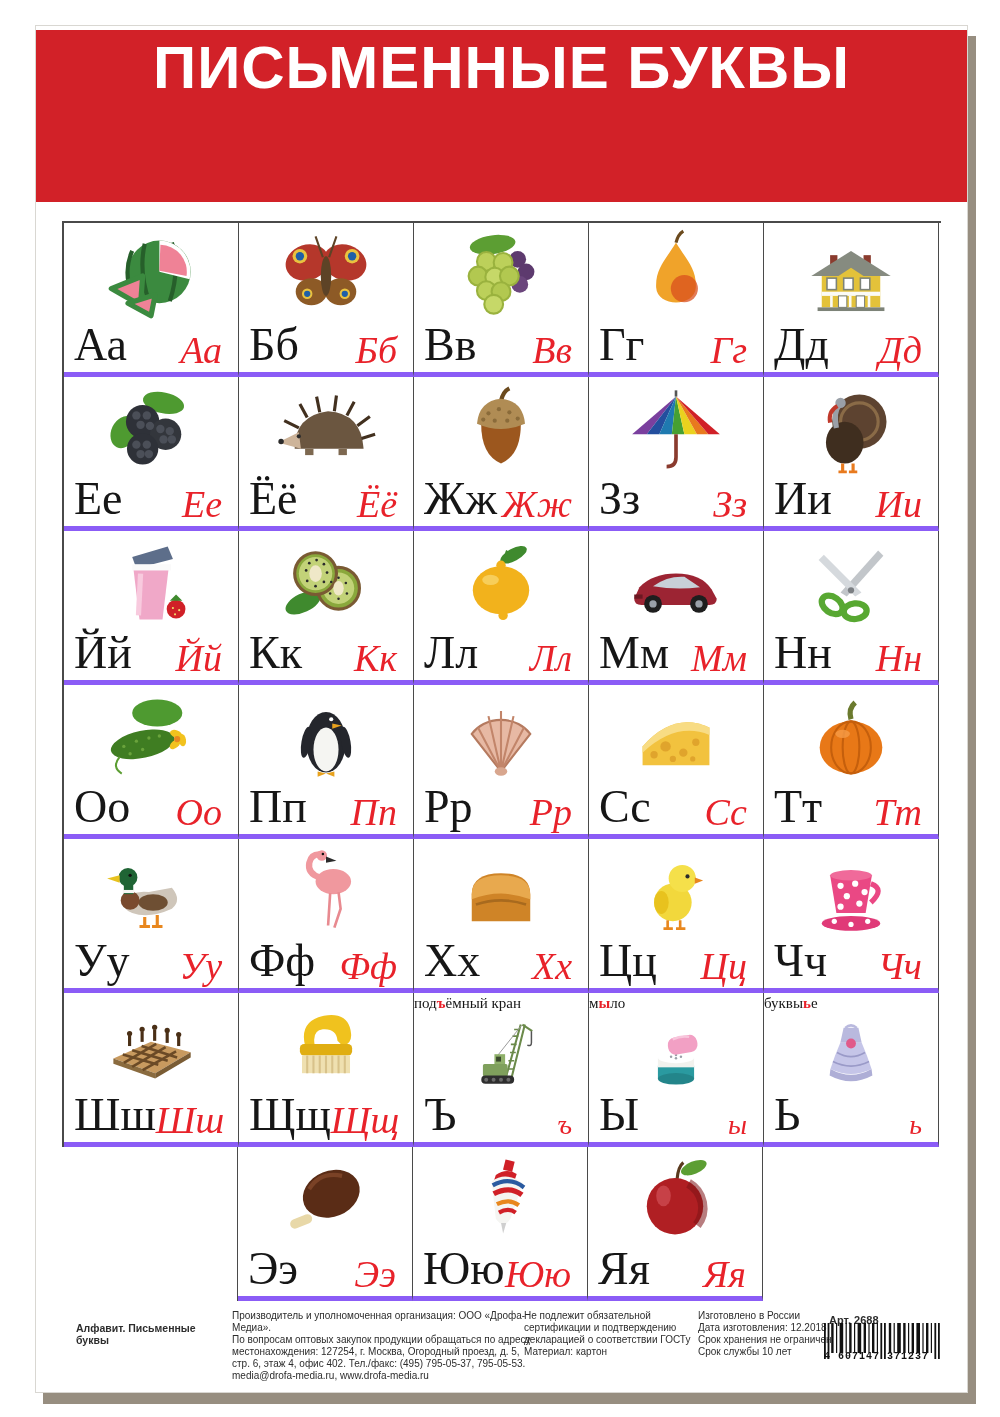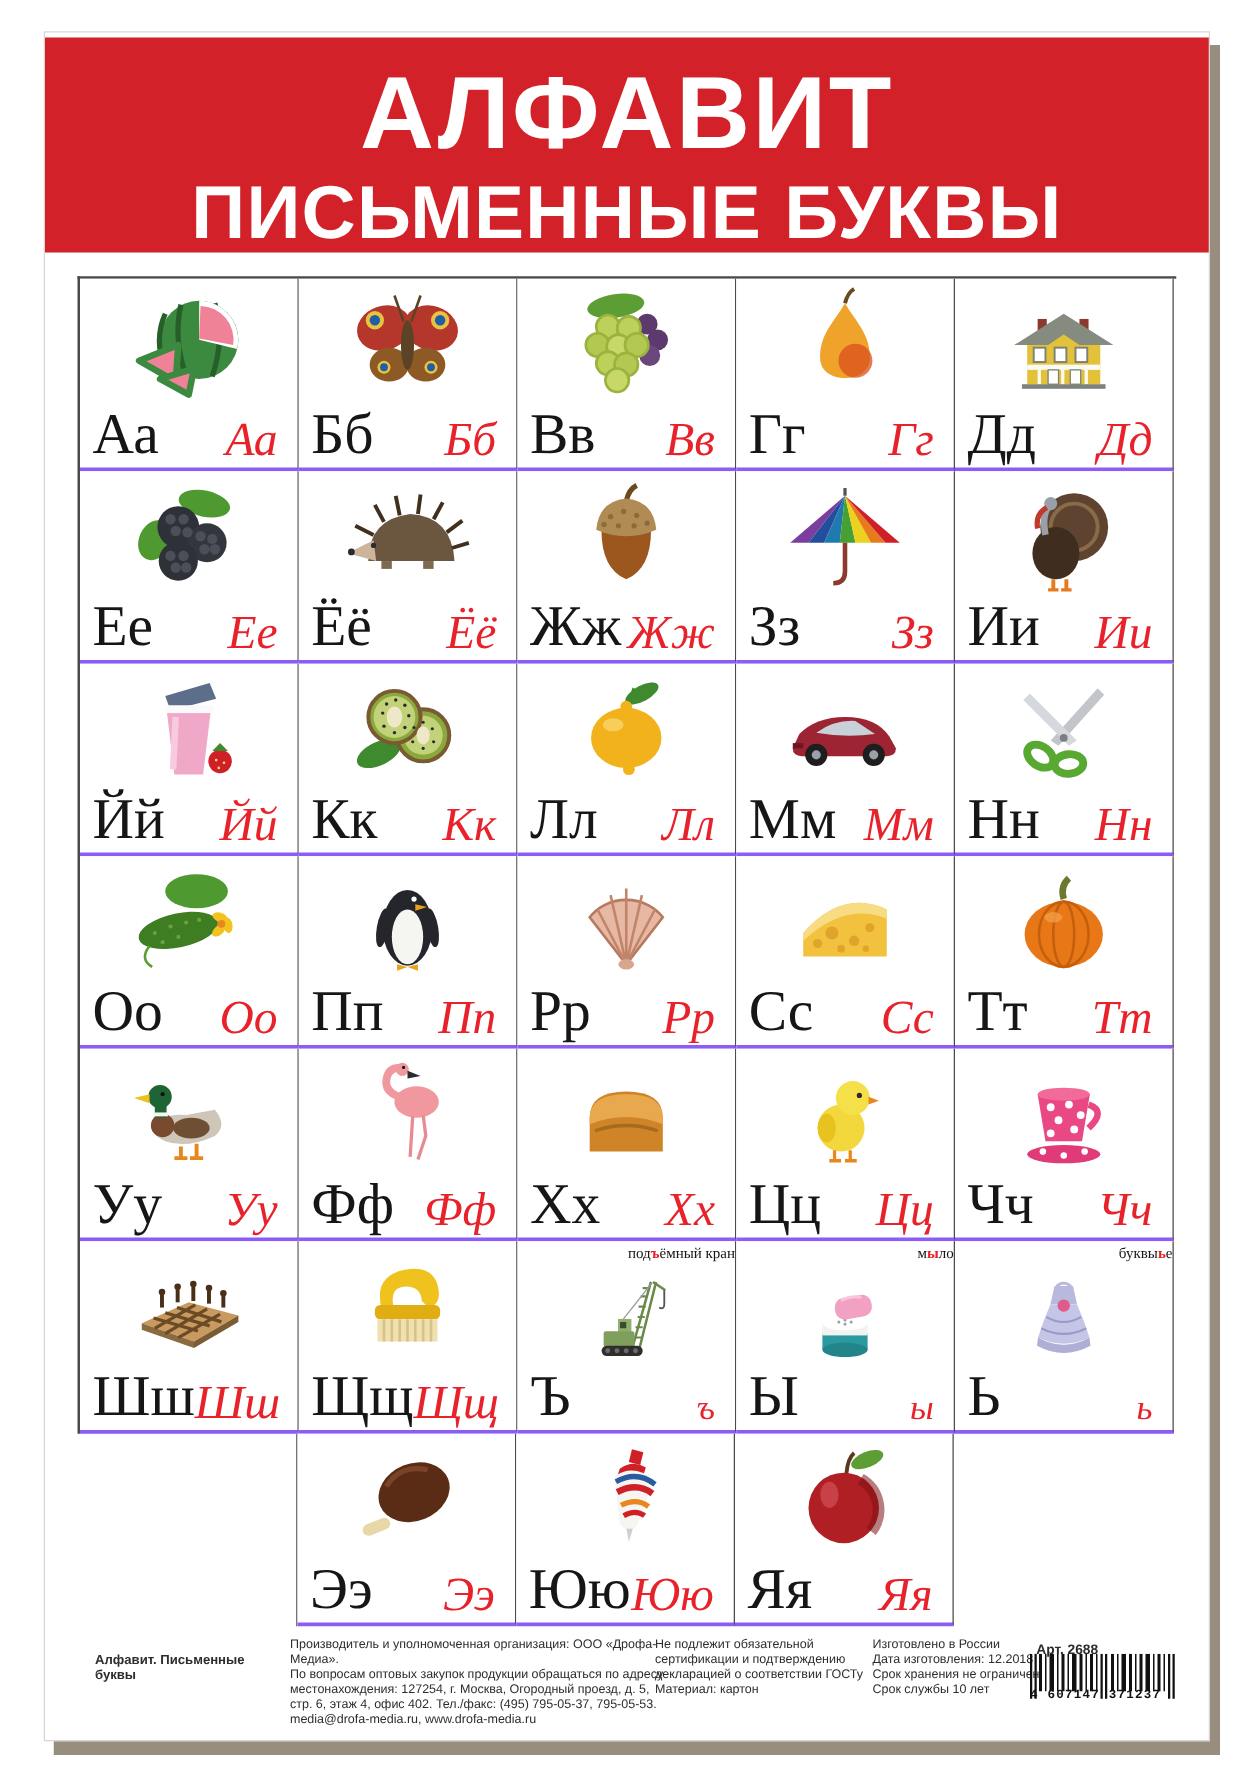--- a/index.html
+++ b/index.html
@@ -11,33 +11,33 @@
   .header{position:absolute;left:0;top:4px;width:100%;height:172px;background:#d22128;
           color:#fff;text-align:center;}
   .header .title{font-size:82px;font-weight:bold;line-height:1;margin-top:20px;letter-spacing:2px;}
   .header .subtitle{font-size:60px;font-weight:bold;line-height:1;margin-top:8px;letter-spacing:1px;}
   
   .grid{position:absolute;left:26px;top:195px;}
   .g6{display:grid;grid-template-columns:repeat(5,175px);grid-auto-rows:154px;
       border-top:2px solid #4a4a4a;border-left:2px solid #4a4a4a;width:877px;box-sizing:content-box;}
   .row7{display:flex;margin-left:175px;border-left:1px solid #4a4a4a;width:527px;}
   .row7 .cell{width:175px;height:154px;}
-  .cell{border-right:1px solid #4a4a4a;border-bottom:3px solid #8b5cf6;box-sizing:border-box;
+  .cell{border-right:1px solid #4a4a4a;border-bottom:5px solid #8b5cf6;box-sizing:border-box;
         background:#fff;display:flex;flex-direction:column;overflow:hidden;}
   .pic-box{height:98px;display:flex;align-items:center;justify-content:center;padding-top:3px;}
   .pic-box.sm{height:78px;padding-top:0;}
   svg.pic{height:94px;width:160px;}
   .pic-box.sm svg.pic{height:74px;}
   .letters{flex:1;display:flex;justify-content:space-between;align-items:flex-end;
            padding:0 16px 5px 10px;}
   .printed{font-family:"Liberation Serif",serif;font-size:46px;line-height:.95;color:#161616;}
   .cursive{font-family:"Liberation Serif",serif;font-style:italic;font-size:38px;line-height:.9;
            color:#e8222a;}
   .cursive-sm{font-size:28px;}
-  .word{height:22px;text-align:right;font-family:"Liberation Serif",serif;font-size:12px;
+  .word{height:22px;text-align:left;font-family:"Liberation Serif",serif;font-size:15px;
         color:#161616;padding-top:2px;}
   .word .hl{color:#e8222a;font-weight:bold;}
   
   .footer{position:absolute;left:0;top:1284px;width:100%;font-size:10px;line-height:12px;
           color:#2d2d2d;}
   .fcol{position:absolute;white-space:pre-line;}
   .f1{left:40px;width:150px;}
   .f1 .ft{font-weight:bold;font-size:10.5px;}
   .f2{left:196px;width:300px;}
   .f3{left:488px;width:175px;}
@@ -47,21 +47,20 @@
   .fbar svg{display:block;}
   .fdigits{font-family:"Liberation Mono",monospace;font-size:10px;letter-spacing:1px;
            margin-top:-9px;background:transparent;color:#111;font-weight:bold;}
 </style>
 </head>
 <body>
 
 <div class="page">
 
   <div class="header">
-    <div class="title">АЛФАВИТ</div>
     <div class="subtitle">ПИСЬМЕННЫЕ БУКВЫ</div>
   </div>
 
   <div class="grid">
     <div class="g6">
 
       <div class="cell">
         <div class="pic-box">
           <svg class="pic" viewBox="0 0 100 90">
             <circle cx="58" cy="42" r="30" fill="#3b8a3f"></circle>

